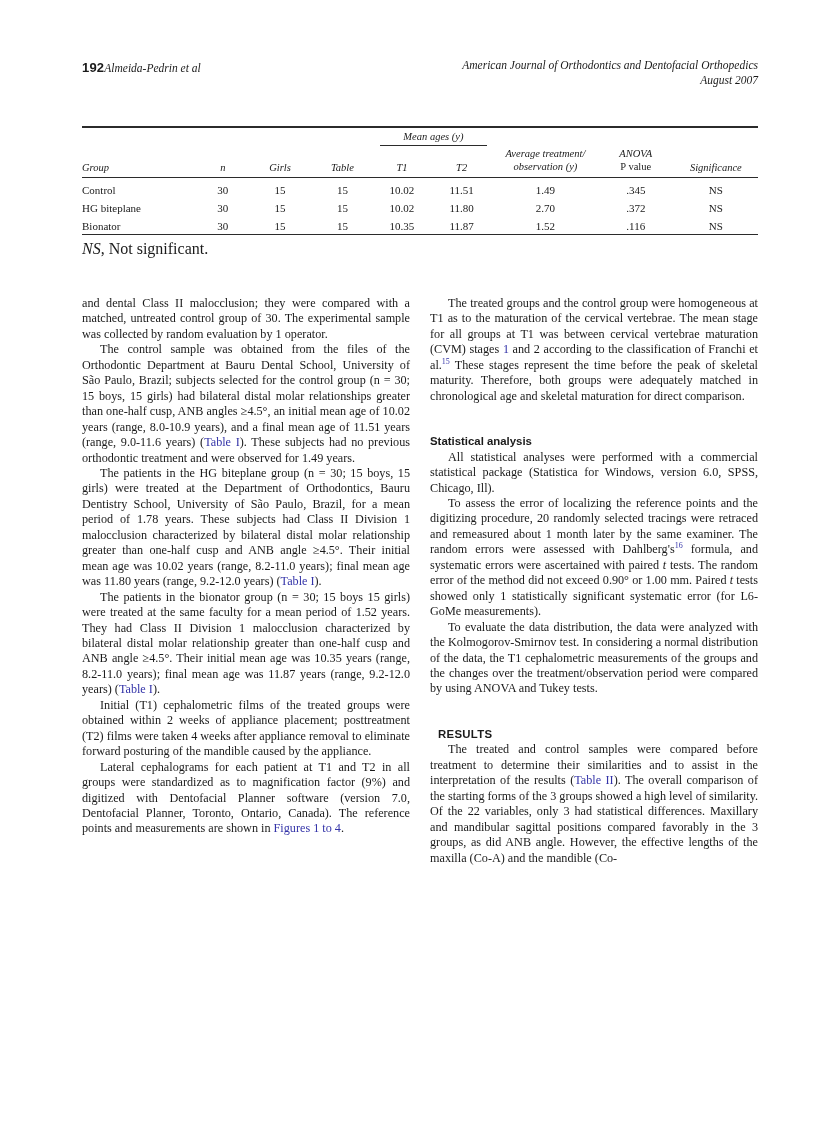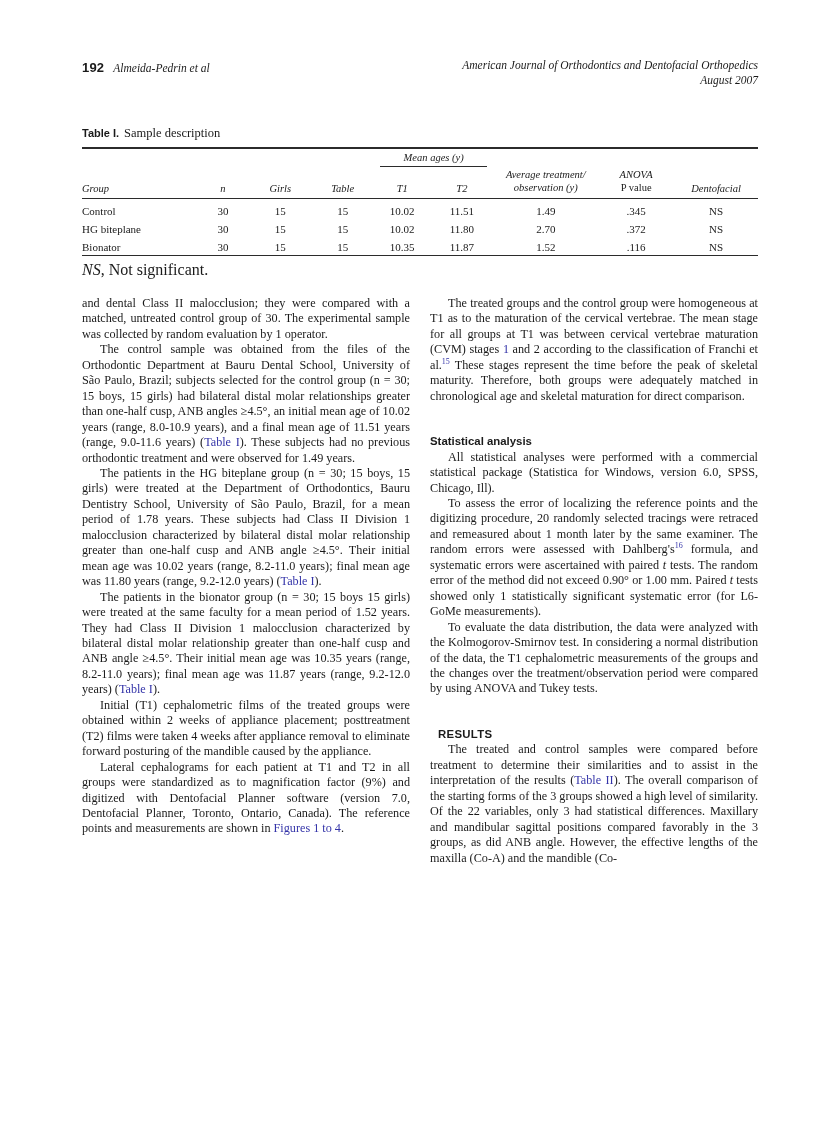--- a/index.html
+++ b/index.html
@@ -41,21 +41,21 @@
   .runhead-pageno {
     font-family: "Liberation Sans", sans-serif;
     font-weight: bold;
     font-size: 13px;
     letter-spacing: 0.2px;
   }
   .runhead-authors {
     font-family: "Liberation Serif", serif;
     font-style: italic;
     font-size: 11.5px;
-    margin-left: 9px;
+    margin-left: 0;
   }
   .runhead-right {
     position: absolute;
     right: 0;
     top: 0;
     text-align: right;
     font-family: "Liberation Serif", serif;
     font-style: italic;
     font-size: 11.5px;
     line-height: 14.5px;
@@ -215,23 +215,20 @@
       <span class="runhead-pageno">192</span><span class="runhead-authors">Almeida-Pedrin et al</span>
     </div>
     <div class="runhead-right">
       <span>American Journal of Orthodontics and Dentofacial Orthopedics</span>
       <span class="l2">August 2007</span>
     </div>
   </div>
 
   <div class="table-block">
 
-    <div class="table-caption">
-      <span class="tcap-label">Table I.</span><span class="tcap-text">Sample description</span>
-    </div>
 
     <table class="samp">
       <colgroup>
         <col class="c-group">
           <col class="c-n">
           <col class="c-girls">
           <col class="c-boys">
         <col class="c-t1">
           <col class="c-t2">
           <col class="c-avg">
@@ -262,21 +259,21 @@
           <th class="colhead c">T1</th>
           <th class="colhead c">T2</th>
           <th class="colhead-2line">
             <span class="ln">Average treatment/</span>
             <span class="ln">observation (y)</span>
           </th>
           <th class="colhead-2line">
             <span class="ln">ANOVA</span>
             <span class="ln upright">P value</span>
           </th>
-          <th class="colhead c">Dentofacial</th>
+          <th class="colhead c">Significance</th>
         </tr>
       </thead>
 
       <tbody>
         <tr>
           <td class="l rule-mid">Control</td>
           <td class="c rule-mid">30</td>
           <td class="c rule-mid">15</td>
           <td class="c rule-mid">15</td>
           <td class="c rule-mid">10.02</td>

